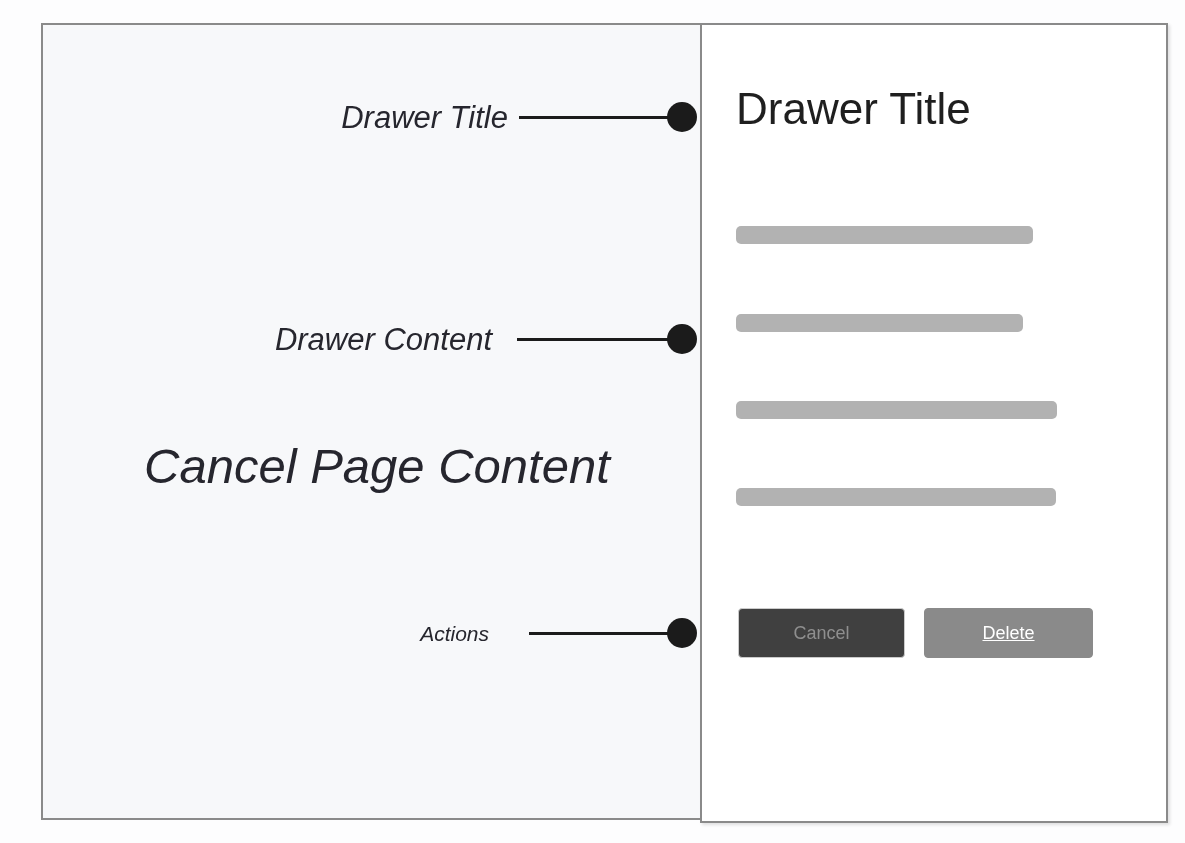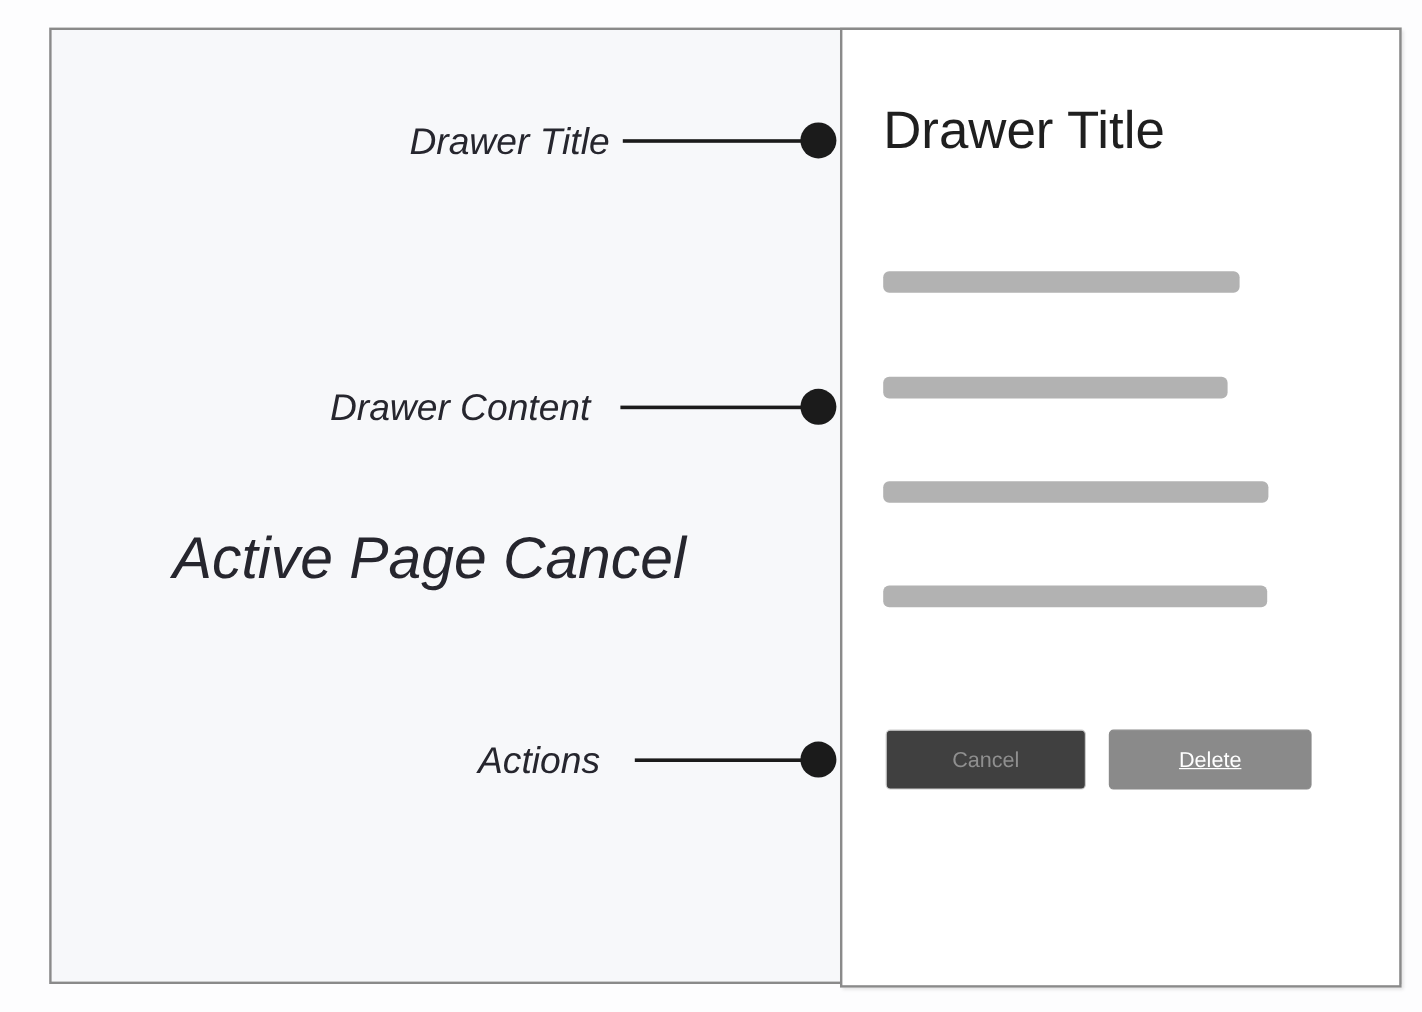--- a/index.html
+++ b/index.html
@@ -29,21 +29,21 @@
     width: 30px; height: 30px; border-radius: 50%; background: #1b1b1b;
     margin-left: -2px; flex: 0 0 auto;
   }
   .callout-1 { top: 99px; }
   .callout-1 .callout-label { font-size: 31px; margin-right: 11px; }
   .callout-1 .callout-line { width: 150px; }
   .callout-2 { top: 321px; }
   .callout-2 .callout-label { font-size: 31px; margin-right: 25px; }
   .callout-2 .callout-line { width: 152px; }
   .callout-3 { top: 615px; }
-  .callout-3 .callout-label { font-size: 31px; margin-right: 29px; }
+  .callout-3 .callout-label { font-size: 21px; margin-right: 40px; }
   .callout-3 .callout-line { width: 140px; }
 
   .active-page-label {
     position: absolute; left: 133px; top: 438px;
     font-style: italic; font-size: 49px; color: #26262e; line-height: 1.15;
     white-space: nowrap;
   }
 
   
   .drawer {
@@ -98,21 +98,21 @@
     <span class="callout-line"></span>
     <span class="callout-dot"></span>
   </div>
 
   <div class="callout callout-3">
     <span class="callout-label">Actions</span>
     <span class="callout-line"></span>
     <span class="callout-dot"></span>
   </div>
 
-  <div class="active-page-label">Active Page Cancel</div>
+  <div class="active-page-label">Cancel Page Content</div>
 
   <div class="drawer">
     <div class="drawer-title">Drawer Title</div>
 
     <div class="ph-bar ph-bar-1"></div>
     <div class="ph-bar ph-bar-2"></div>
     <div class="ph-bar ph-bar-3"></div>
     <div class="ph-bar ph-bar-4"></div>
 
     <button class="btn btn-cancel">Cancel</button>

